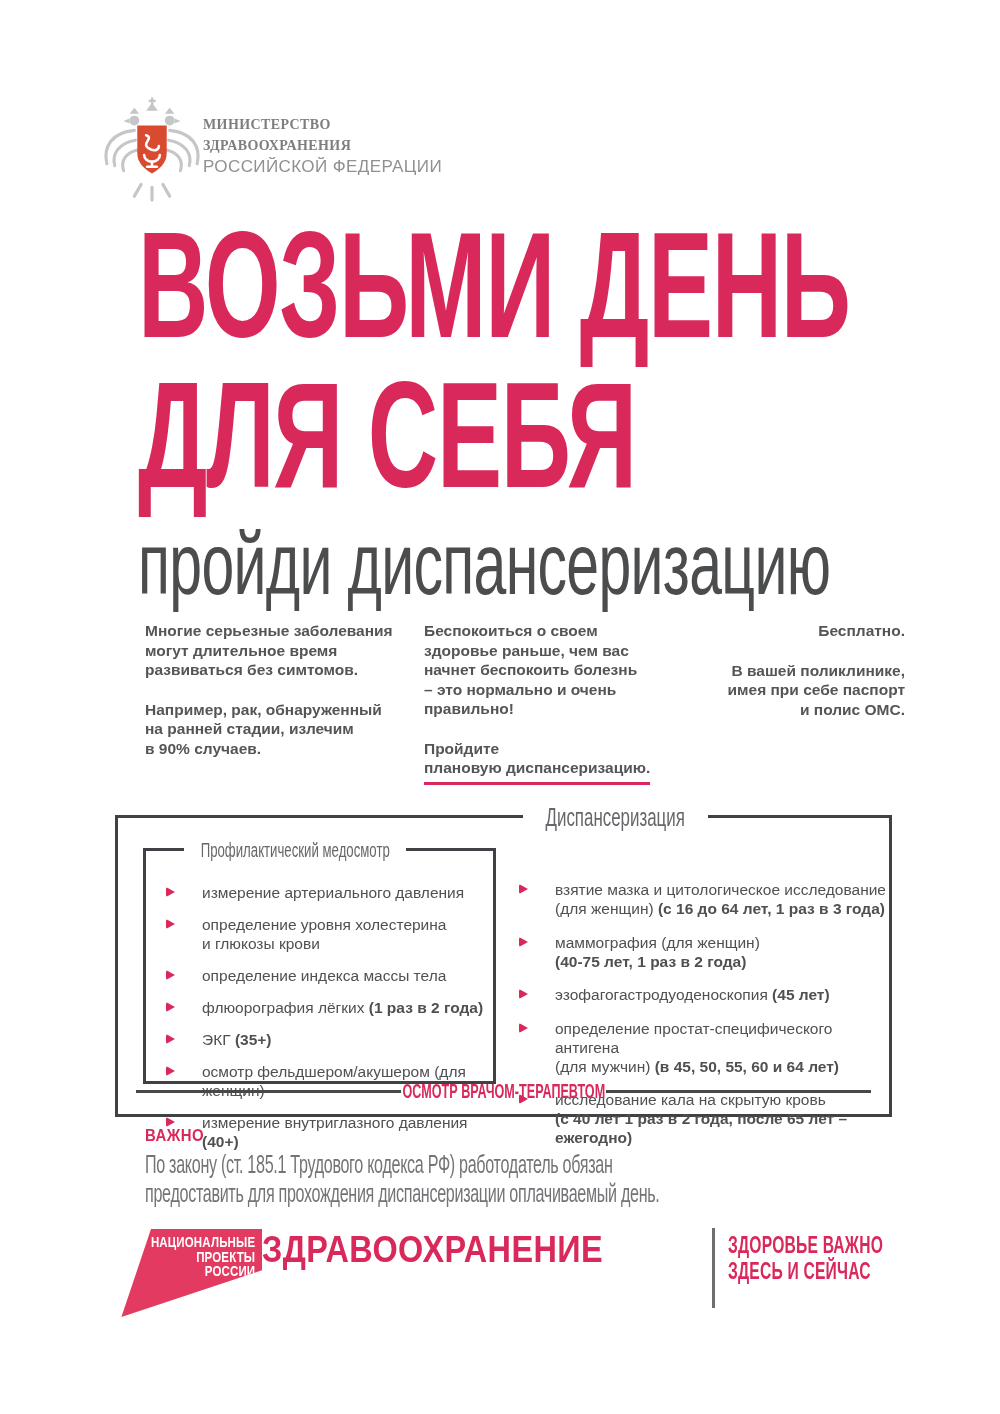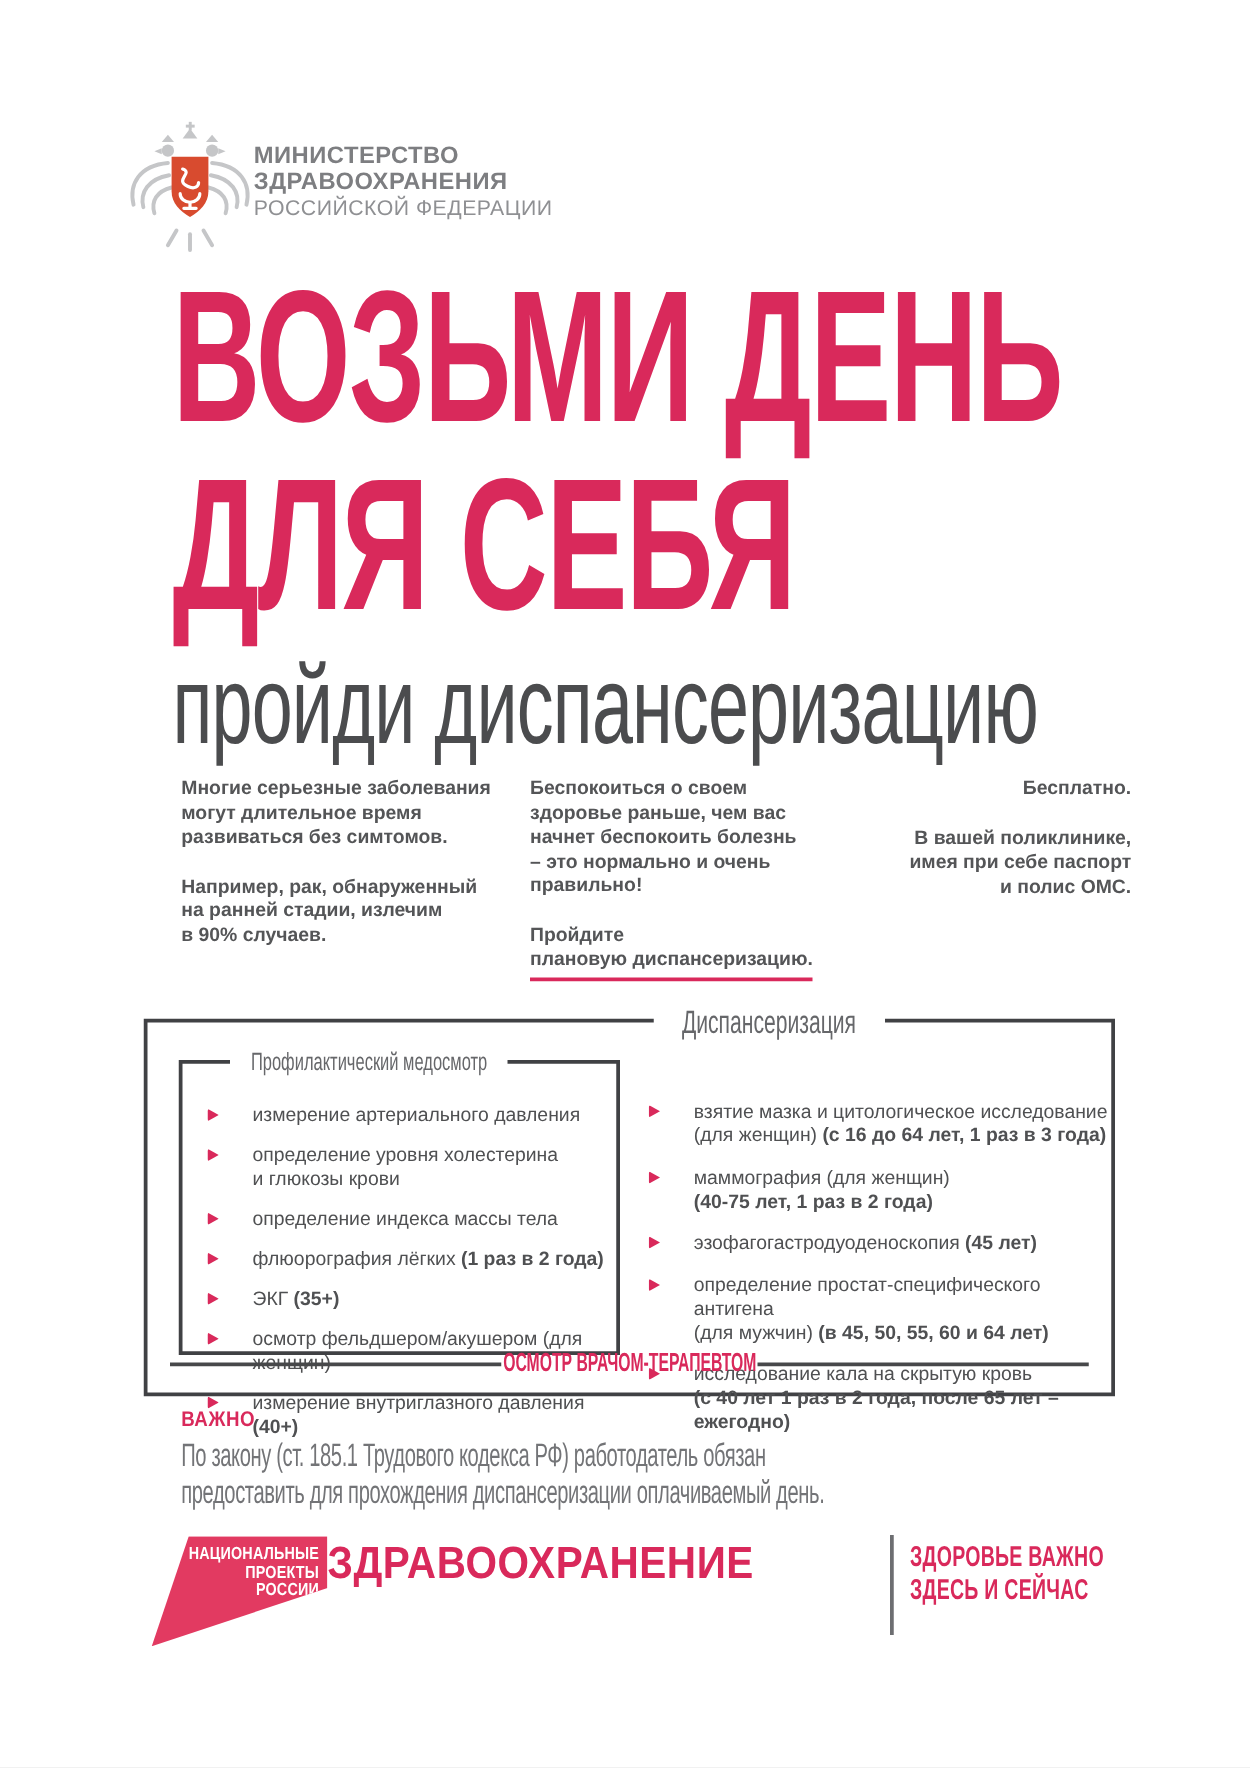--- a/index.html
+++ b/index.html
@@ -17,21 +17,21 @@
   *{box-sizing:border-box;margin:0;padding:0;}
   html,body{background:#e8e8e8;}
   .page{
     position:relative;width:1000px;height:1414px;background:#ffffff;
     margin:0 auto;overflow:hidden;
     font-family:"Liberation Sans",sans-serif;color:var(--text-dark);
   }
   
   .emblem{position:absolute;left:98px;top:94px;width:108px;height:112px;}
   .ministry-text{position:absolute;left:203px;top:114px;line-height:21px;letter-spacing:.4px;}
-  .ministry-text .l1,.ministry-text .l2{font-weight:bold;font-size:19px;color:var(--ministry-gray);}
+  .ministry-text .l1,.ministry-text .l2{font-weight:bold;font-size:14px;color:var(--ministry-gray);font-family:Liberation Serif, serif;}
   .ministry-text .l3{font-weight:normal;font-size:17px;color:#8f9093;text-align:right;}
   
   .title{
     position:absolute;left:138px;top:210px;
     font-size:150px;line-height:1.0;font-weight:bold;color:var(--accent);
     transform:scaleX(.65);transform-origin:left top;white-space:nowrap;letter-spacing:-2px;
   }
   .subtitle{
     position:absolute;left:138px;top:513px;
     font-size:88px;font-weight:normal;color:#4b4c4e;

